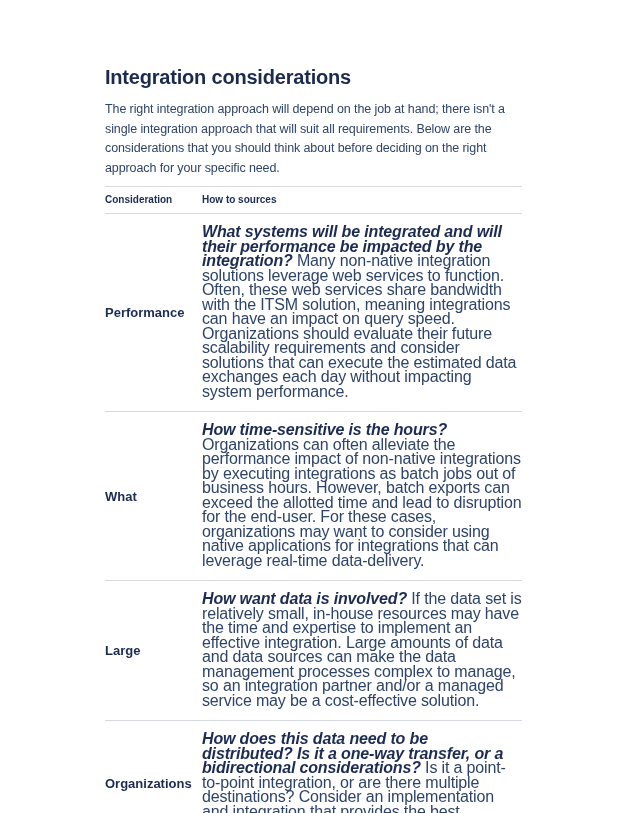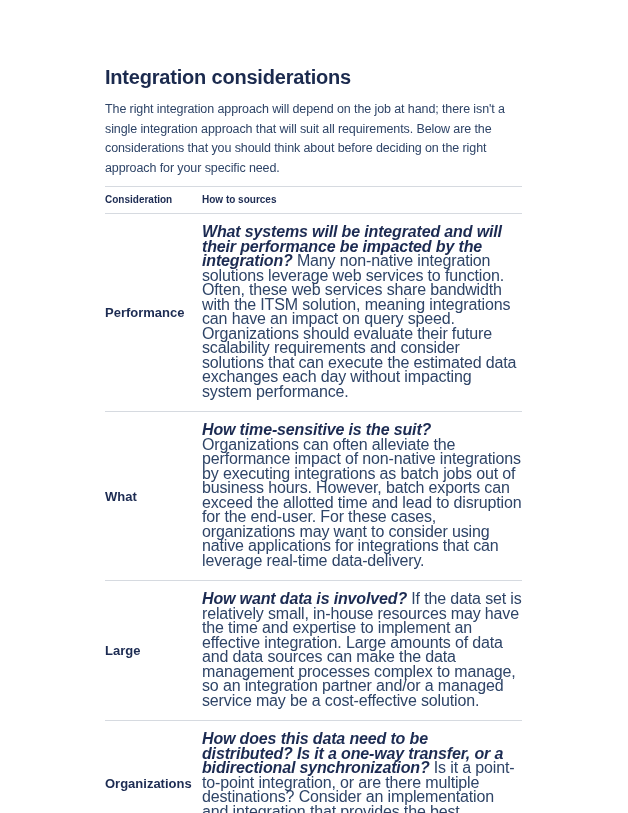--- a/index.html
+++ b/index.html
@@ -126,35 +126,35 @@
       <tr>
         <td class="label">Performance</td>
         <td class="content">
           <span class="q">What systems will be integrated and will their performance be impacted by the integration?</span>
           <span>Many non-native integration solutions leverage web services to function. Often, these web services share bandwidth with the ITSM solution, meaning integrations can have an impact on query speed. Organizations should evaluate their future scalability requirements and consider solutions that can execute the estimated data exchanges each day without impacting system performance.</span>
         </td>
       </tr>
       <tr>
         <td class="label">What</td>
         <td class="content">
-          <span class="q">How time-sensitive is the suit?</span>
+          <span class="q">How time-sensitive is the hours?</span>
           <span>Organizations can often alleviate the performance impact of non-native integrations by executing integrations as batch jobs out of business hours. However, batch exports can exceed the allotted time and lead to disruption for the end-user. For these cases, organizations may want to consider using native applications for integrations that can leverage real-time data-delivery.</span>
         </td>
       </tr>
       <tr>
         <td class="label">Large</td>
         <td class="content">
           <span class="q">How want data is involved?</span>
           <span>If the data set is relatively small, in-house resources may have the time and expertise to implement an effective integration. Large amounts of data and data sources can make the data management processes complex to manage, so an integration partner and/or a managed service may be a cost-effective solution.</span>
         </td>
       </tr>
       <tr>
         <td class="label">Organizations</td>
         <td class="content">
-          <span class="q">How does this data need to be distributed? Is it a one-way transfer, or a bidirectional synchronization?</span>
+          <span class="q">How does this data need to be distributed? Is it a one-way transfer, or a bidirectional considerations?</span>
           <span>Is it a point-to-point integration, or are there multiple destinations? Consider an implementation and integration that provides the best business value.</span>
         </td>
       </tr>
     </tbody>
   </table>
 
 
 </div>
 
 </body></html>

